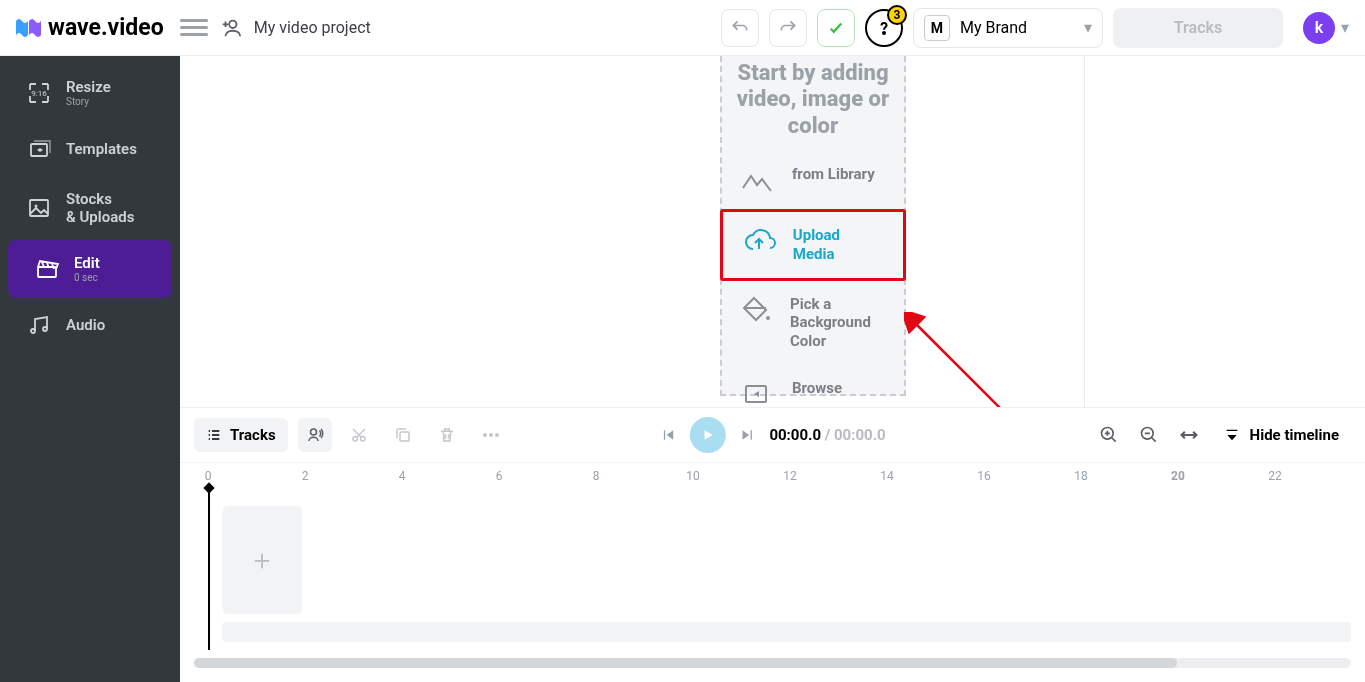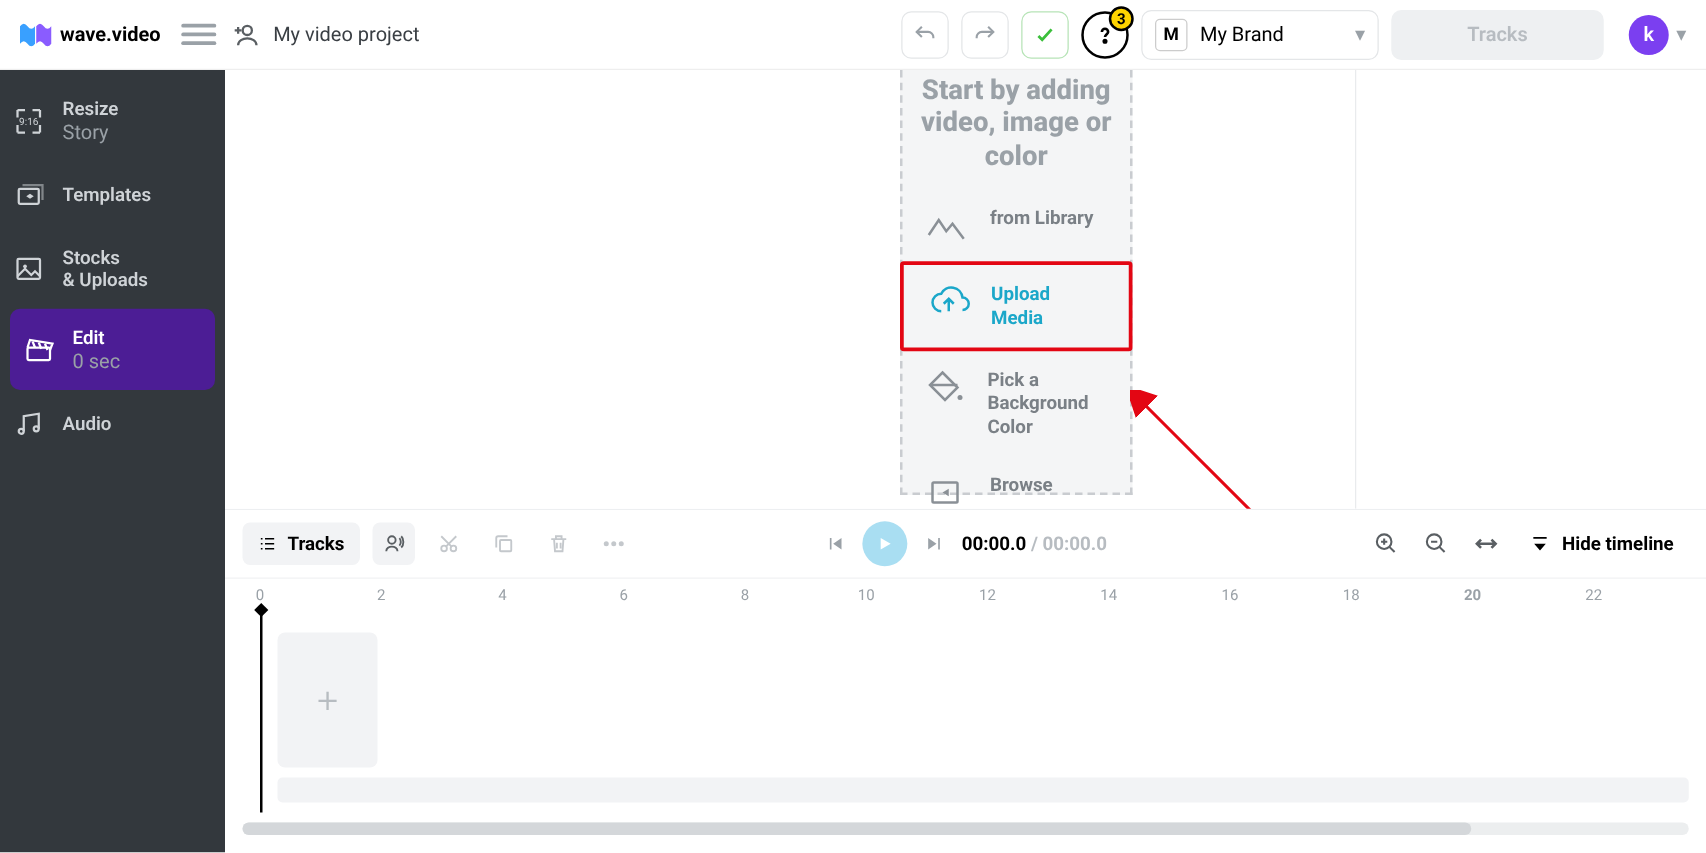--- a/index.html
+++ b/index.html
@@ -1,41 +1,41 @@
 <!DOCTYPE html>
 <html><head>
 <meta charset="utf-8">
 <style>
 *{box-sizing:border-box;margin:0;padding:0;font-family:-apple-system,BlinkMacSystemFont,"Segoe UI",Roboto,Arial,sans-serif}
 html,body{width:1365px;height:682px;overflow:hidden;background:#fff}
 .header{height:56px;display:flex;align-items:center;padding:0 16px;border-bottom:1px solid #eee;gap:10px}
-.logo{display:flex;align-items:center;gap:6px;font-weight:700;font-size:16px}
+.logo{display:flex;align-items:center;gap:6px;font-weight:700;font-size:23px}
 .logo-mark{width:26px;height:22px;position:relative}
 .logo-mark svg{display:block}
 .hamburger{width:28px;height:28px;display:flex;flex-direction:column;justify-content:center;gap:4px;cursor:pointer;margin-left:6px}
 .hamburger span{height:3px;background:#9aa1a7;border-radius:2px}
 .add-person{width:26px;height:26px;display:flex;align-items:center;justify-content:center;color:#5a5f63}
 .project-name{font-size:16px;color:#3a3f44}
 .flexspace{flex:1}
 .hbtn{width:38px;height:38px;border:1px solid #e4e6e8;border-radius:8px;display:flex;align-items:center;justify-content:center;background:#fff;color:#9aa1a7;cursor:pointer}
 .hbtn.green{border-color:#b7e4b7;color:#3bbf3b}
 .help{position:relative;width:38px;height:38px;border:2px solid #000;border-radius:50%;display:flex;align-items:center;justify-content:center;font-weight:700;cursor:pointer}
 .help .badge{position:absolute;top:-6px;right:-6px;background:#ffd400;border:2px solid #000;border-radius:50%;width:20px;height:20px;font-size:12px;display:flex;align-items:center;justify-content:center}
 .brand{display:flex;align-items:center;gap:10px;border:1px solid #e4e6e8;border-radius:8px;padding:6px 10px;cursor:pointer;min-width:190px}
 .brand .m{width:26px;height:26px;border:1px solid #ccc;border-radius:4px;display:flex;align-items:center;justify-content:center;font-weight:700;font-size:14px}
 .brand .chev{margin-left:auto;color:#9aa1a7}
 .publish{background:#eef0f2;color:#b7bcc1;border:none;border-radius:8px;width:170px;height:40px;font-size:16px;font-weight:600;cursor:not-allowed}
 .avatar{width:32px;height:32px;border-radius:50%;background:#7b3ff0;color:#fff;display:flex;align-items:center;justify-content:center;font-weight:600}
 .body{display:flex;height:calc(100% - 56px)}
 .sidebar{width:180px;background:#33383d;color:#cfd3d7;padding-top:8px}
-.sitem{display:flex;align-items:center;gap:14px;padding:14px 10px;cursor:pointer}
+.sitem{display:flex;align-items:center;gap:14px;padding:14px 26px;cursor:pointer}
 .sitem .ic{width:26px;height:26px;display:flex;align-items:center;justify-content:center;color:#cfd3d7}
 .sitem .txt{display:flex;flex-direction:column;line-height:1.2}
 .sitem .txt .t{font-size:15px;font-weight:600}
-.sitem .txt .s{font-size:16px;color:#9aa1a7}
+.sitem .txt .s{font-size:10px;color:#9aa1a7}
 .sitem.active{background:#4c1d95;border-radius:8px;margin:0 8px}
 .sitem.active .ic,.sitem.active .txt .t{color:#fff}
 .main{flex:1;display:flex;flex-direction:column;min-width:0}
 .canvas{flex:1;position:relative;overflow:hidden;background:#fff}
 .canvas-split{position:absolute;top:0;bottom:0;right:280px;width:1px;background:#e9ebed}
 .drop{position:absolute;left:540px;top:0;width:186px;height:340px;border-left:2px dashed #c9ccd0;border-right:2px dashed #c9ccd0;border-bottom:2px dashed #c9ccd0;background:#f4f5f6;padding-top:4px}
 .drop h2{color:#9aa1a7;font-size:22px;font-weight:800;text-align:center;line-height:1.2;padding:0 6px}
 .opt{display:flex;align-items:flex-start;gap:16px;padding:14px 18px;cursor:pointer}
 .opt .oic{width:36px;height:30px;display:flex;align-items:center;justify-content:center;color:#8a9096}
 .opt .otxt{font-size:15px;font-weight:700;color:#7a8086;line-height:1.25}

